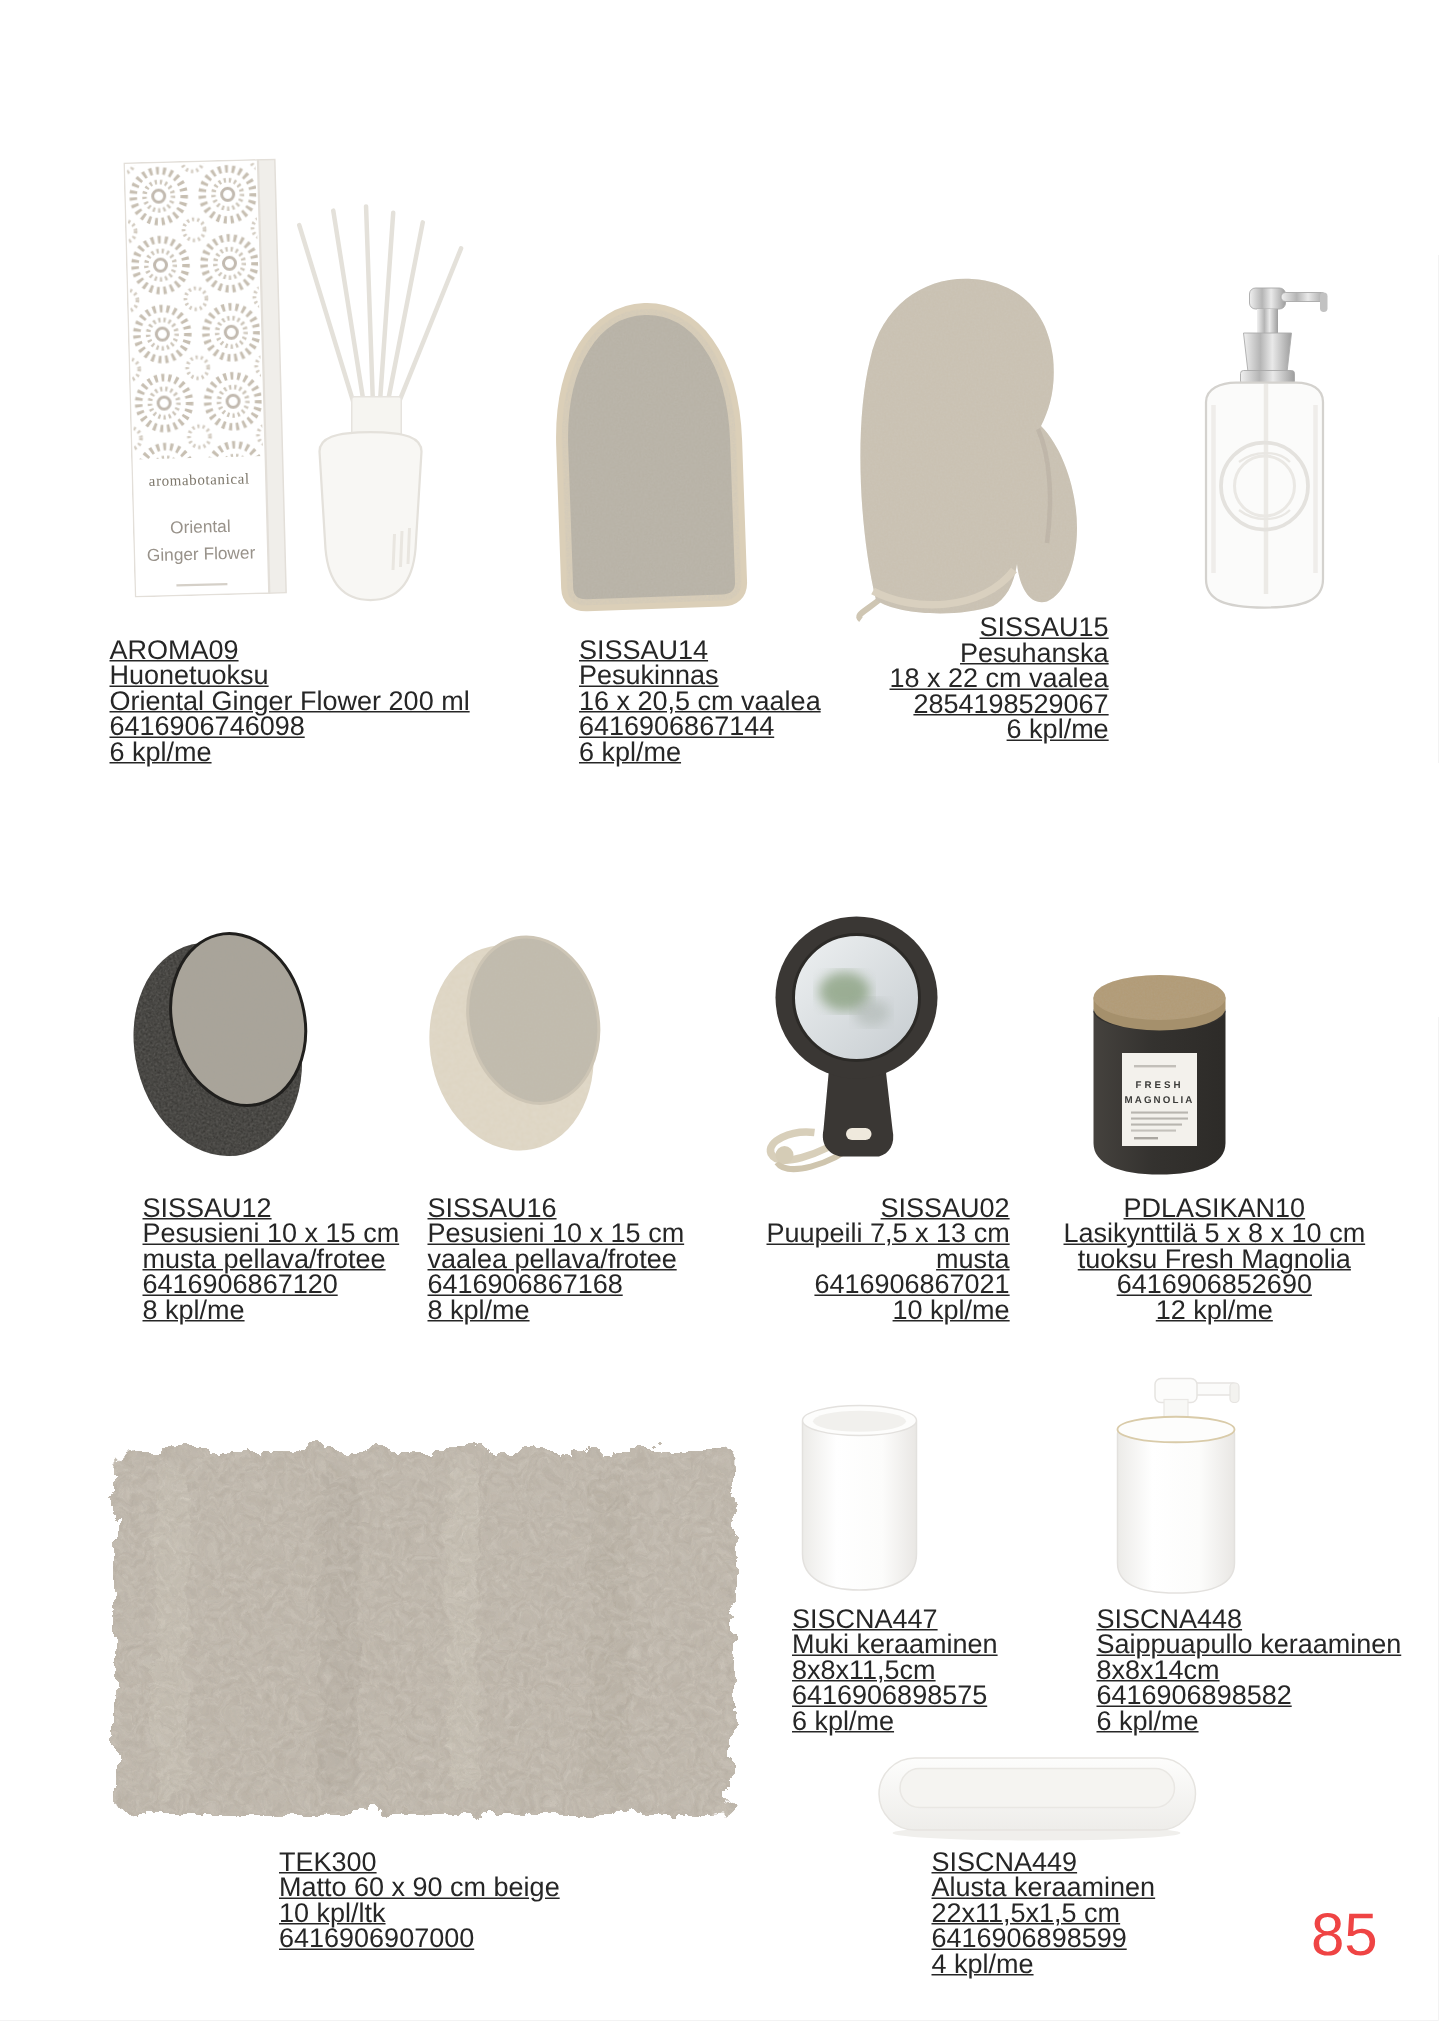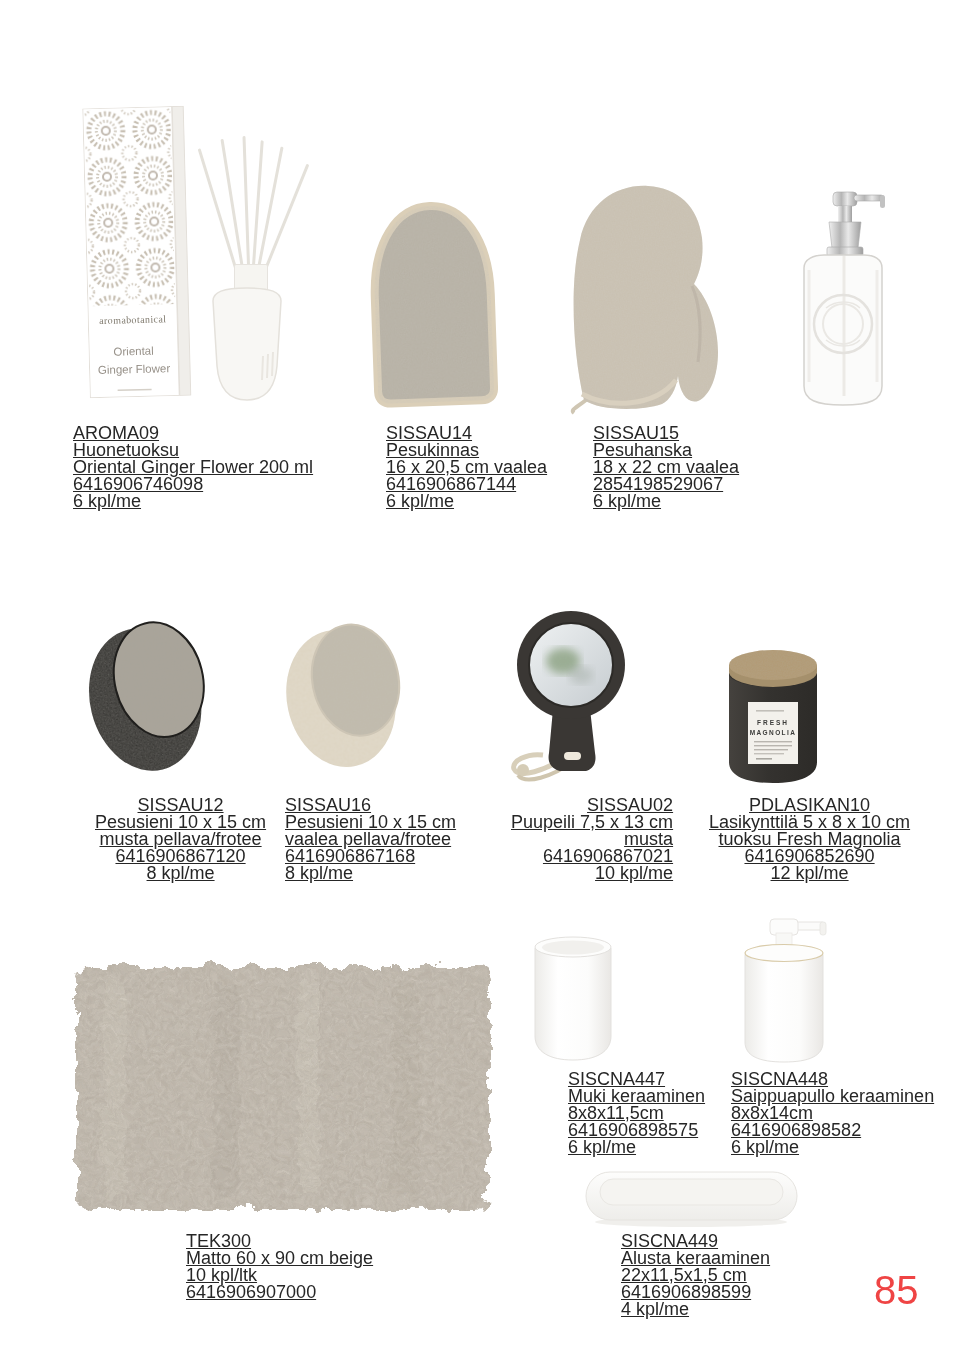--- a/index.html
+++ b/index.html
@@ -313,30 +313,30 @@
   </div>
 
   <div class="caption" style="left:386px;top:425px;">
     <div>SISSAU14</div>
     <div>Pesukinnas</div>
     <div>16 x 20,5 cm vaalea</div>
     <div>6416906867144</div>
     <div>6 kpl/me</div>
   </div>
 
-  <div class="caption" style="left:593px;top:425px;">
+  <div class="caption" style="left:593px;top:410px;text-align:right;">
     <div>SISSAU15</div>
     <div>Pesuhanska</div>
     <div>18 x 22 cm vaalea</div>
     <div>2854198529067</div>
     <div>6 kpl/me</div>
   </div>
 
 
-  <div class="caption" style="left:95px;top:797px;text-align:center;">
+  <div class="caption" style="left:95px;top:797px;">
     <div>SISSAU12</div>
     <div>Pesusieni 10 x 15 cm</div>
     <div>musta pellava/frotee</div>
     <div>6416906867120</div>
     <div>8 kpl/me</div>
   </div>
 
   <div class="caption" style="left:285px;top:797px;">
     <div>SISSAU16</div>
     <div>Pesusieni 10 x 15 cm</div>
@@ -354,21 +354,21 @@
   </div>
 
   <div class="caption" style="left:709px;top:797px;text-align:center;">
     <div>PDLASIKAN10</div>
     <div>Lasikynttilä 5 x 8 x 10 cm</div>
     <div>tuoksu Fresh Magnolia</div>
     <div>6416906852690</div>
     <div>12 kpl/me</div>
   </div>
 
-  <div class="caption" style="left:528px;top:1071px;margin-left:40px;">
+  <div class="caption" style="left:528px;top:1071px;">
     <div>SISCNA447</div>
     <div>Muki keraaminen</div>
     <div>8x8x11,5cm</div>
     <div>6416906898575</div>
     <div>6 kpl/me</div>
   </div>
 
   <div class="caption" style="left:731px;top:1071px;">
     <div>SISCNA448</div>
     <div>Saippuapullo keraaminen</div>

